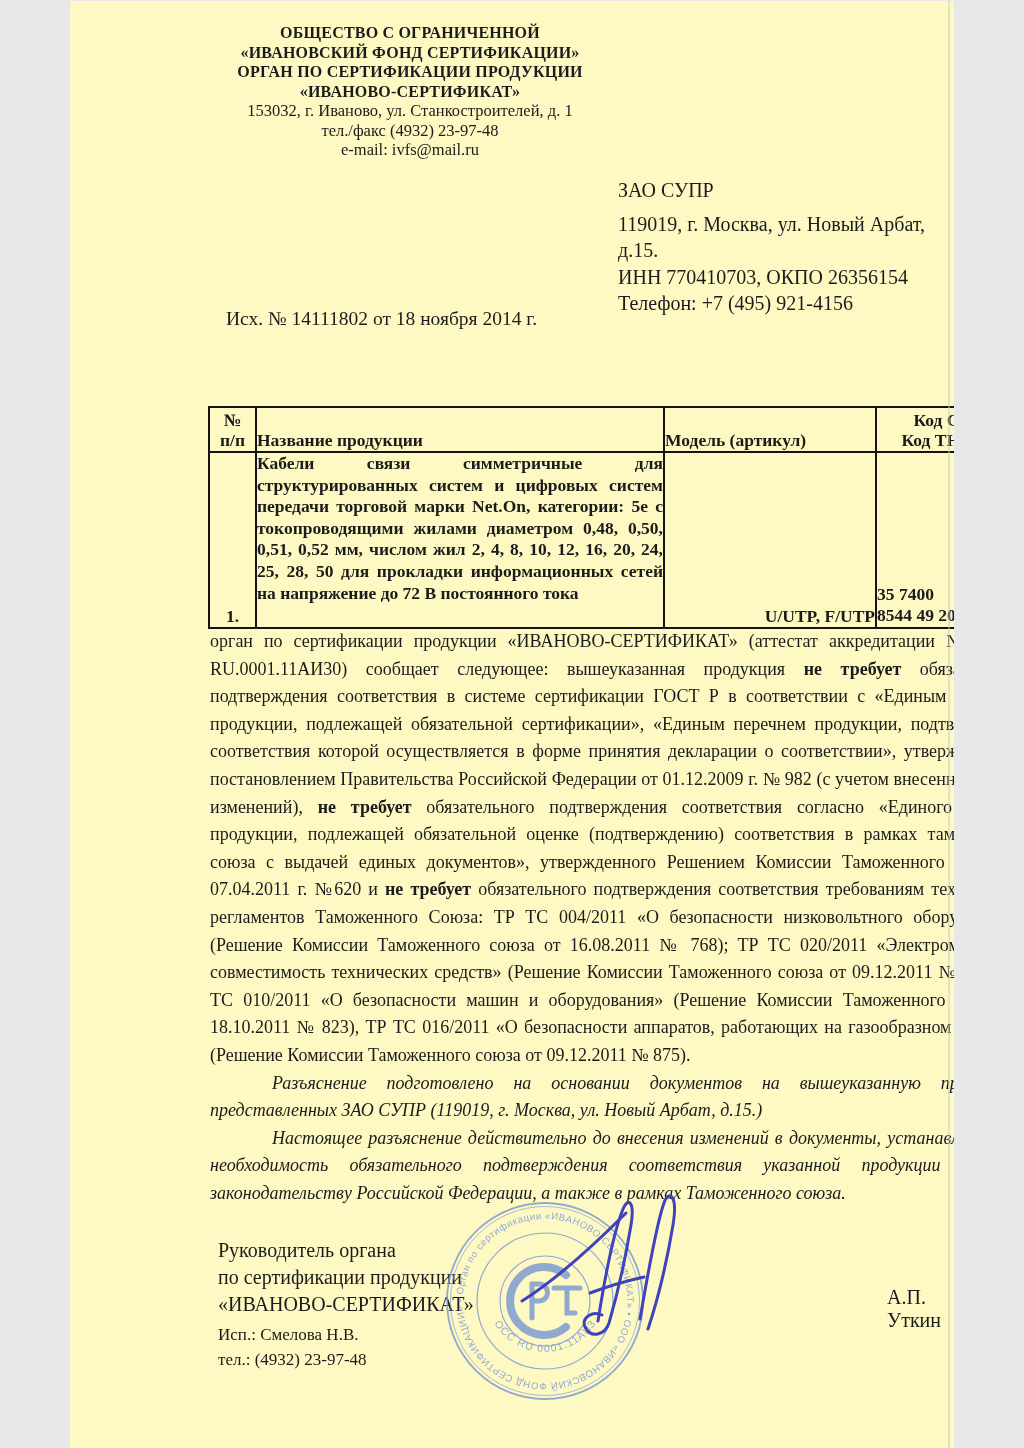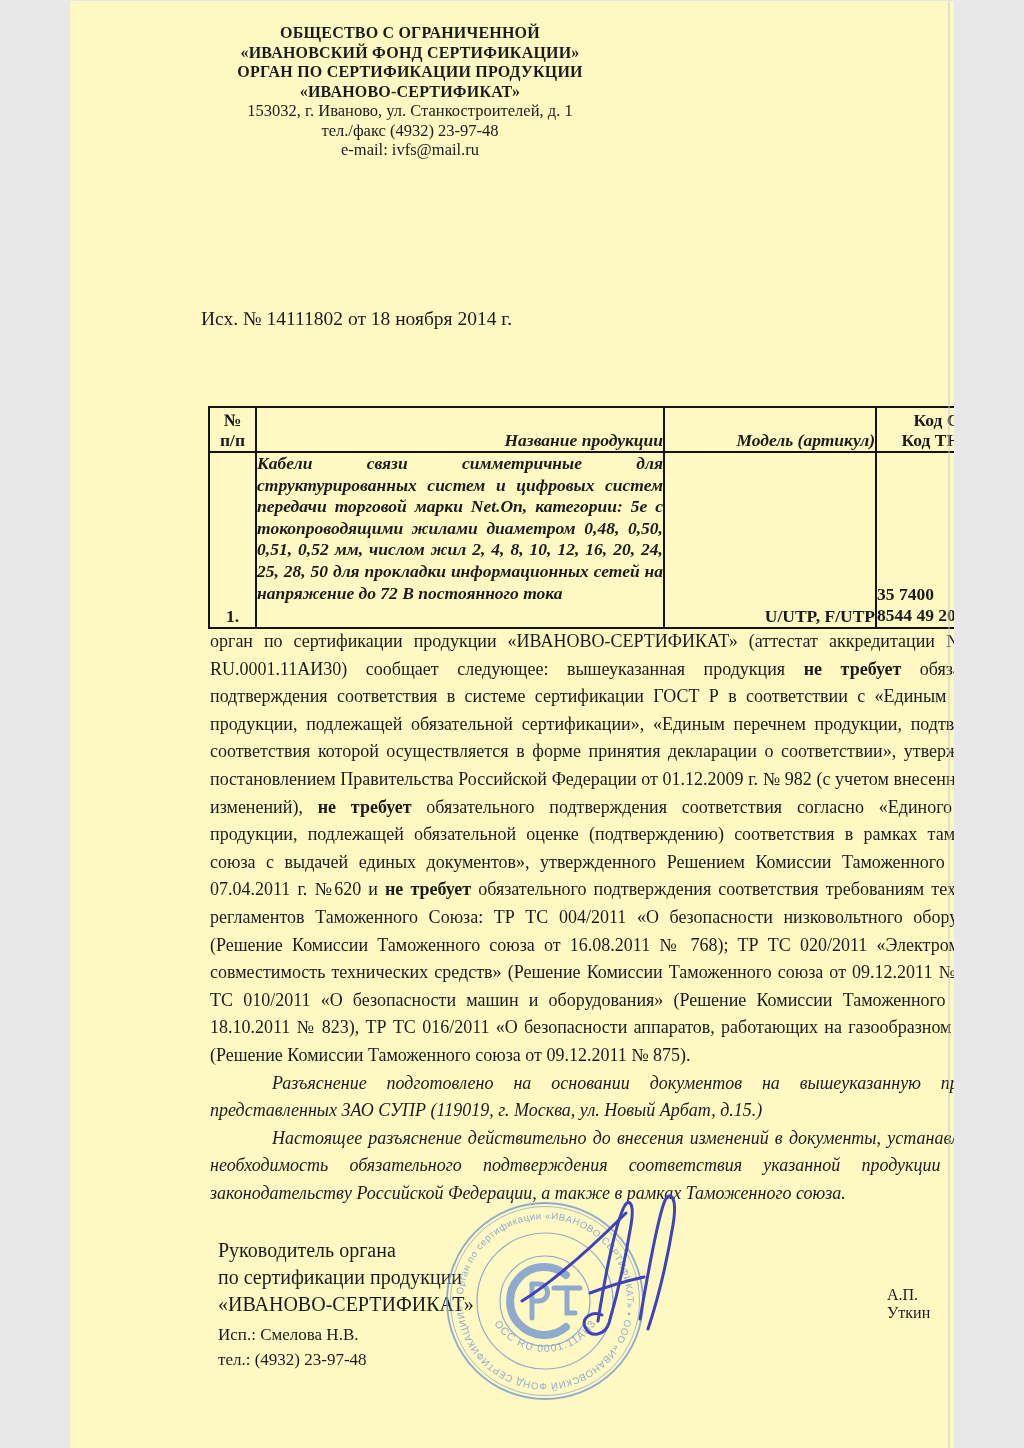--- a/index.html
+++ b/index.html
@@ -12,57 +12,57 @@
   
   .letterhead { position:absolute; left:148px; top:22px; width:384px; text-align:center; }
   .lh-bold { font-weight:bold; font-size:16px; line-height:19.5px; letter-spacing:0.2px; }
   .lh-addr { font-size:16.5px; line-height:19.5px; }
 
   
   .recipient { position:absolute; left:548px; top:176px; font-size:20px; line-height:26.5px; }
   .recipient .r-name { margin-bottom:7px; }
 
   
-  .ref-line { position:absolute; left:131px; top:307px; font-size:19.5px; }
+  .ref-line { position:absolute; left:156px; top:307px; font-size:19.5px; }
 
   
   .intro {
     position:absolute; left:140px; top:354px; width:817px; margin:0;
     font-size:19.5px; line-height:27.5px; text-align:justify; text-indent:62px;
   }
 
   
   table.products {
     position:absolute; left:138px; top:405px; width:815px;
     border-collapse:collapse; table-layout:fixed;
   }
   table.products th, table.products td {
     border:2px solid #141414; font-weight:bold; font-size:17.5px;
     padding:0; overflow:hidden;
   }
   th.h-num { vertical-align:middle; text-align:center; line-height:20px; height:43px; }
-  th.h-bottom { vertical-align:bottom; text-align:right; padding-bottom:3px;font-style:italic; }
+  th.h-bottom { vertical-align:bottom; text-align:left; padding-bottom:3px; }
   th.h-two { vertical-align:middle; text-align:center; line-height:20px; }
   td.c-num { vertical-align:bottom; text-align:center; padding-bottom:3px; }
-  td.c-name { vertical-align:top; text-align:justify; line-height:21.6px; padding:3px 10px 2px 9px; height:174px;font-style:italic; }
+  td.c-name { vertical-align:top; text-align:justify; line-height:21.6px; padding:3px 10px 2px 9px; height:174px; }
   td.c-model { vertical-align:bottom; padding:0 8px 3px 9px;text-align:right; }
   td.c-code { vertical-align:bottom; line-height:21.6px; padding:0 4px 3px 10px; }
 
   
   .bodytext {
     position:absolute; left:140px; top:627px; width:818px;
     font-size:18px; line-height:27.6px; text-align:justify;
   }
   .bodytext p { margin:0; }
   .bodytext p.indent { text-indent:62px;font-style:italic; }
   .bodytext b { font-weight:bold; }
 
   
   .sig-block { position:absolute; left:148px; top:1236px; font-size:20px; line-height:27px; }
-  .sig-name { position:absolute; left:817px; top:1285px; font-size:16px; }
+  .sig-name { position:absolute; left:817px; top:1285px; font-size:20px; }
 
   .stamp-svg { position:absolute; left:372px; top:1197px; width:206px; height:206px; opacity:0.85; }
   .ink-svg { position:absolute; left:424px; top:1172px; width:250px; height:180px; }
 
   
   .footer { position:absolute; left:148px; top:1321px; font-size:17px; line-height:25px; }
 
   
   .scan-edge { position:absolute; right:4px; top:0; width:2px; height:1448px; background:#c9c9c9; opacity:.5; }
 </style>
@@ -74,20 +74,26 @@
   <header class="letterhead">
     <div class="lh-bold">ОБЩЕСТВО С ОГРАНИЧЕННОЙ</div>
     <div class="lh-bold">«ИВАНОВСКИЙ ФОНД СЕРТИФИКАЦИИ»</div>
     <div class="lh-bold">ОРГАН ПО СЕРТИФИКАЦИИ ПРОДУКЦИИ</div>
     <div class="lh-bold">«ИВАНОВО-СЕРТИФИКАТ»</div>
     <div class="lh-addr">153032, г. Иваново, ул. Станкостроителей, д. 1</div>
     <div class="lh-addr">тел./факс (4932) 23-97-48</div>
     <div class="lh-addr">e-mail: ivfs@mail.ru</div>
   </header>
 
+  <section class="recipient">
+    <div class="r-name">ЗАО СУПР</div>
+    <div>119019, г. Москва, ул. Новый Арбат, д.15.</div>
+    <div>ИНН 770410703, ОКПО 26356154</div>
+    <div>Телефон: +7 (495) 921-4156</div>
+  </section>
 
   <div class="ref-line">Исх. № 14111802  от 18 ноября 2014 г.</div>
 
 
   <table class="products">
     <colgroup>
       <col style="width:47px">
         <col style="width:408px">
         <col style="width:212px">
         <col style="width:148px">

